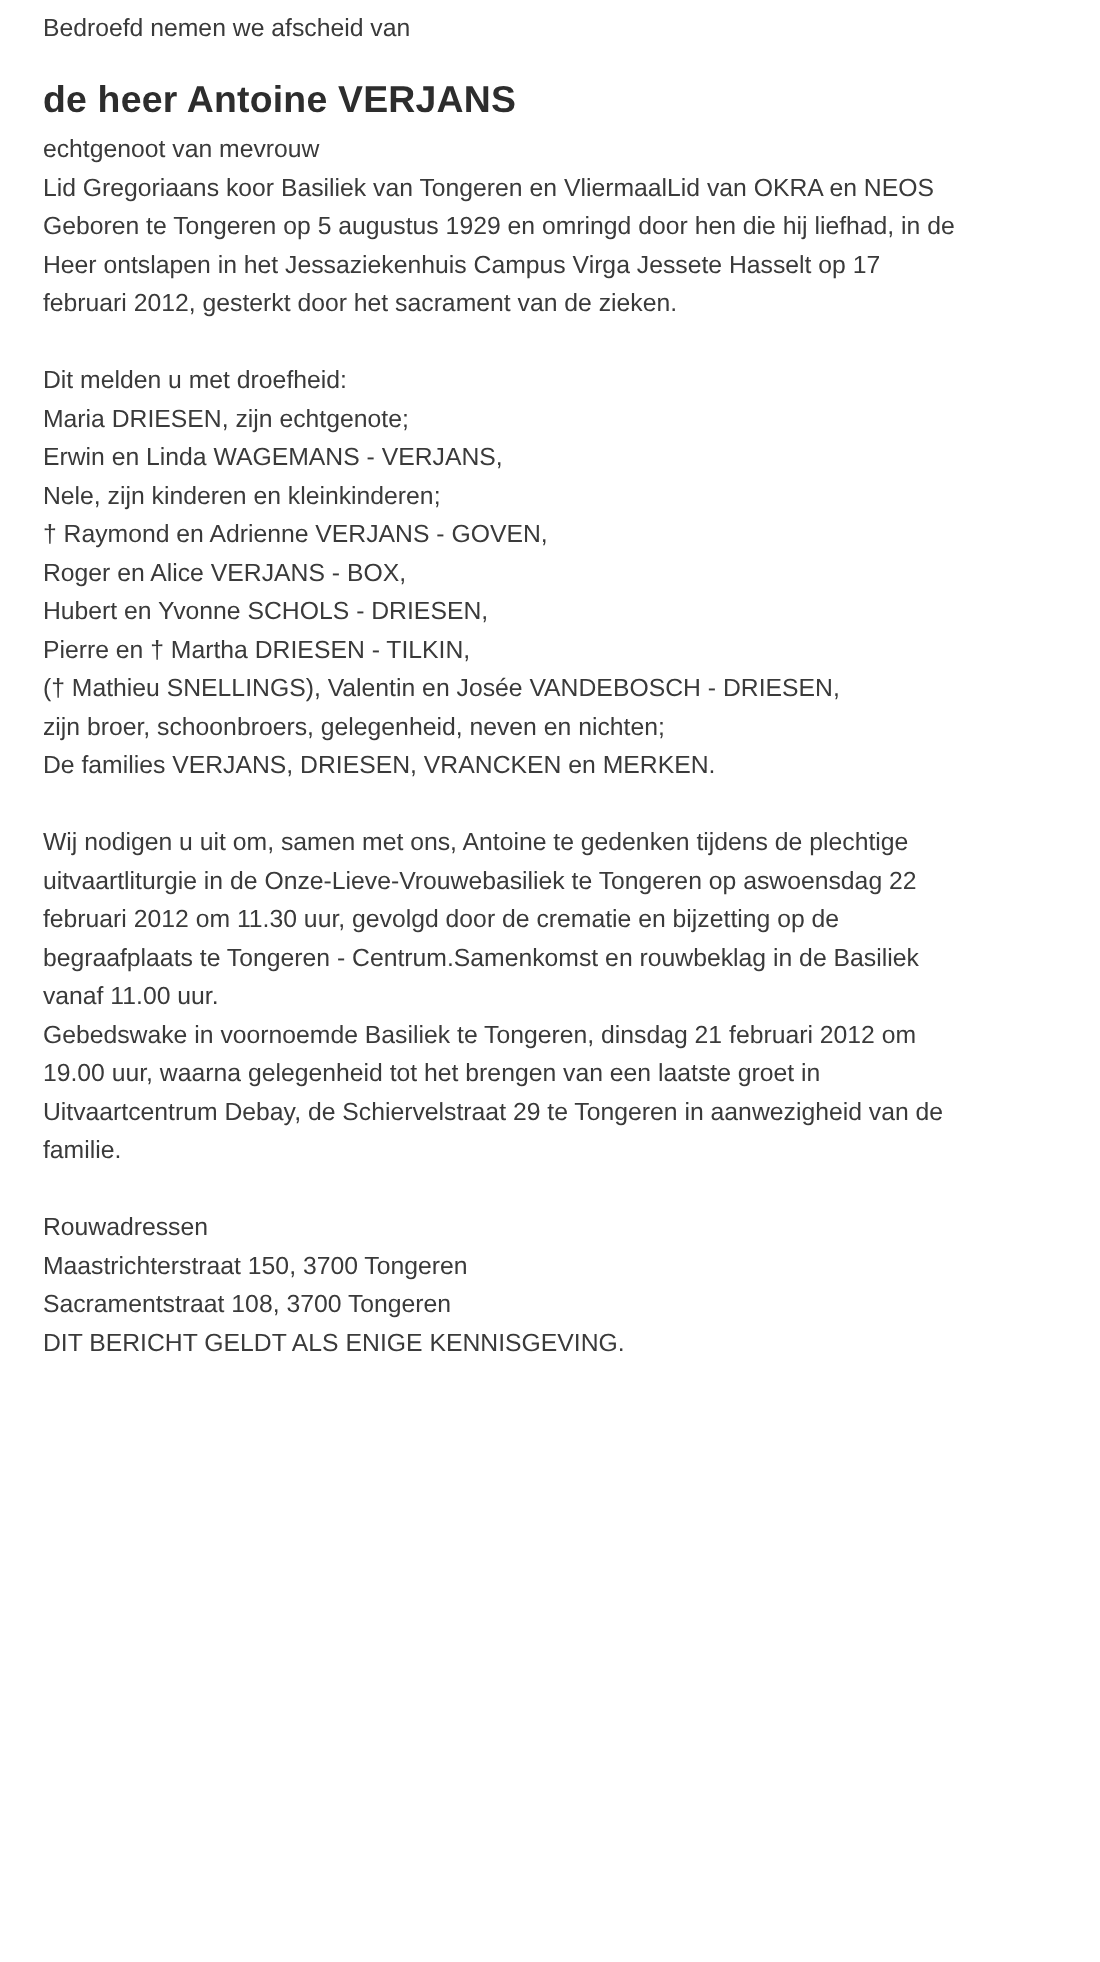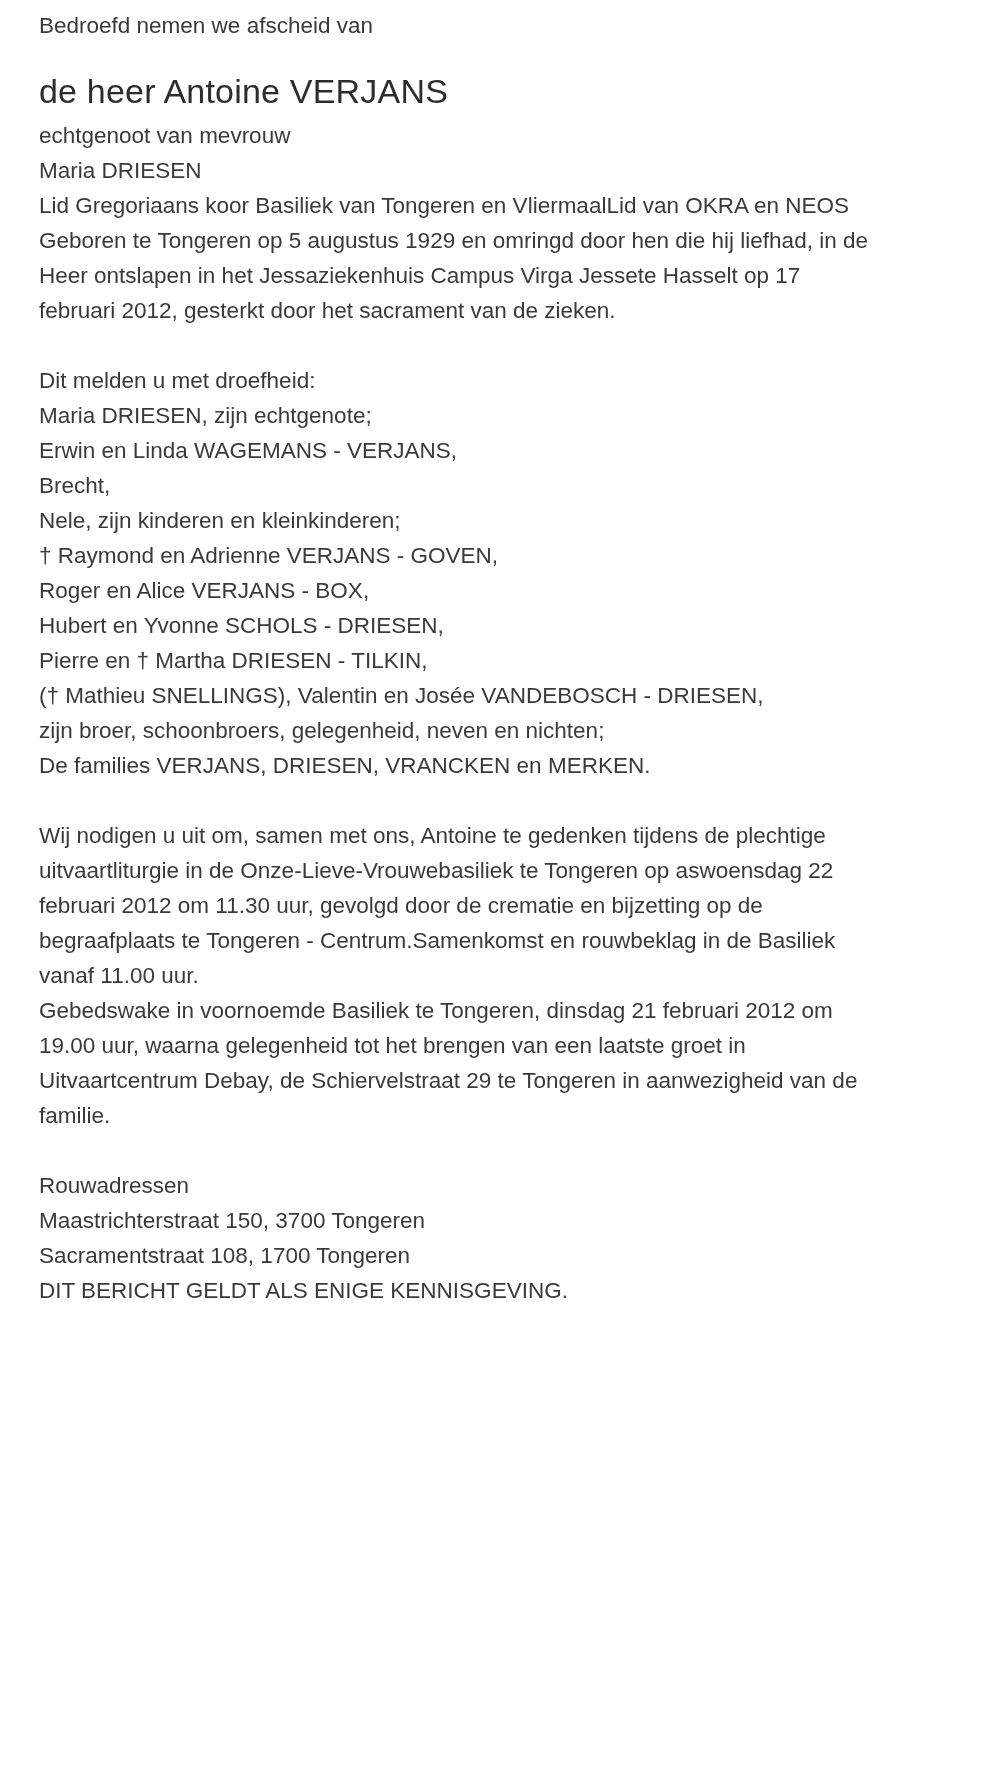--- a/index.html
+++ b/index.html
@@ -23,64 +23,62 @@
     font-size: 22.5px;
     line-height: 35px;
     margin: 0;
   }
   .block {
     margin-top: 35px;
   }
   h1.name {
     font-size: 34px;
     line-height: 44px;
-    font-weight: 400;
+    font-weight: 700;
     color: var(--color-heading, #2d2d2d);
     margin: 26px 0 5px 0;
     letter-spacing: 0.2px;
   }
 </style>
 </head>
 <body>
 
 <div class="page">
 
   <p class="line">Bedroefd nemen we afscheid van</p>
 
   <h1 class="name">de heer Antoine VERJANS</h1>
 
   <p class="line">echtgenoot van mevrouw</p>
-  <p class="line">Maria DRIESEN</p>
 
   <p class="line block">Lid Gregoriaans koor Basiliek van Tongeren en VliermaalLid van OKRA en NEOS</p>
 
   <p class="line block">Geboren te Tongeren op 5 augustus 1929 en omringd door hen die hij liefhad, in de Heer ontslapen in het Jessaziekenhuis Campus Virga Jessete Hasselt op 17 februari 2012, gesterkt door het sacrament van de zieken.</p>
 
   <div class="block">
     <p class="line">Dit melden u met droefheid:</p>
     <p class="line">Maria DRIESEN, zijn echtgenote;</p>
     <p class="line">Erwin en Linda WAGEMANS - VERJANS,</p>
-    <p class="line">Brecht,</p>
     <p class="line">Nele, zijn kinderen en kleinkinderen;</p>
     <p class="line">† Raymond en Adrienne VERJANS - GOVEN,</p>
     <p class="line">Roger en Alice VERJANS - BOX,</p>
     <p class="line">Hubert en Yvonne SCHOLS - DRIESEN,</p>
     <p class="line">Pierre en † Martha DRIESEN - TILKIN,</p>
     <p class="line">(† Mathieu SNELLINGS), Valentin en Josée VANDEBOSCH - DRIESEN,</p>
     <p class="line">zijn broer, schoonbroers, gelegenheid, neven en nichten;</p>
   </div>
 
   <p class="line block">De families VERJANS, DRIESEN, VRANCKEN en MERKEN.</p>
 
   <div class="block">
     <p class="line">Wij nodigen u uit om, samen met ons, Antoine te gedenken tijdens de plechtige uitvaartliturgie in de Onze-Lieve-Vrouwebasiliek te Tongeren op aswoensdag 22 februari 2012 om 11.30 uur, gevolgd door de crematie en bijzetting op de begraafplaats te Tongeren - Centrum.Samenkomst en rouwbeklag in de Basiliek vanaf 11.00 uur.</p>
     <p class="line">Gebedswake in voornoemde Basiliek te Tongeren, dinsdag 21 februari 2012 om 19.00 uur, waarna gelegenheid tot het brengen van een laatste groet in Uitvaartcentrum Debay, de Schiervelstraat 29 te Tongeren in aanwezigheid van de familie.</p>
   </div>
 
   <div class="block">
     <p class="line">Rouwadressen</p>
     <p class="line">Maastrichterstraat 150, 3700 Tongeren</p>
-    <p class="line">Sacramentstraat 108, 1700 Tongeren</p>
+    <p class="line">Sacramentstraat 108, 3700 Tongeren</p>
   </div>
 
   <p class="line block">DIT BERICHT GELDT ALS ENIGE KENNISGEVING.</p>
 
 </div>
 
 </body></html>

